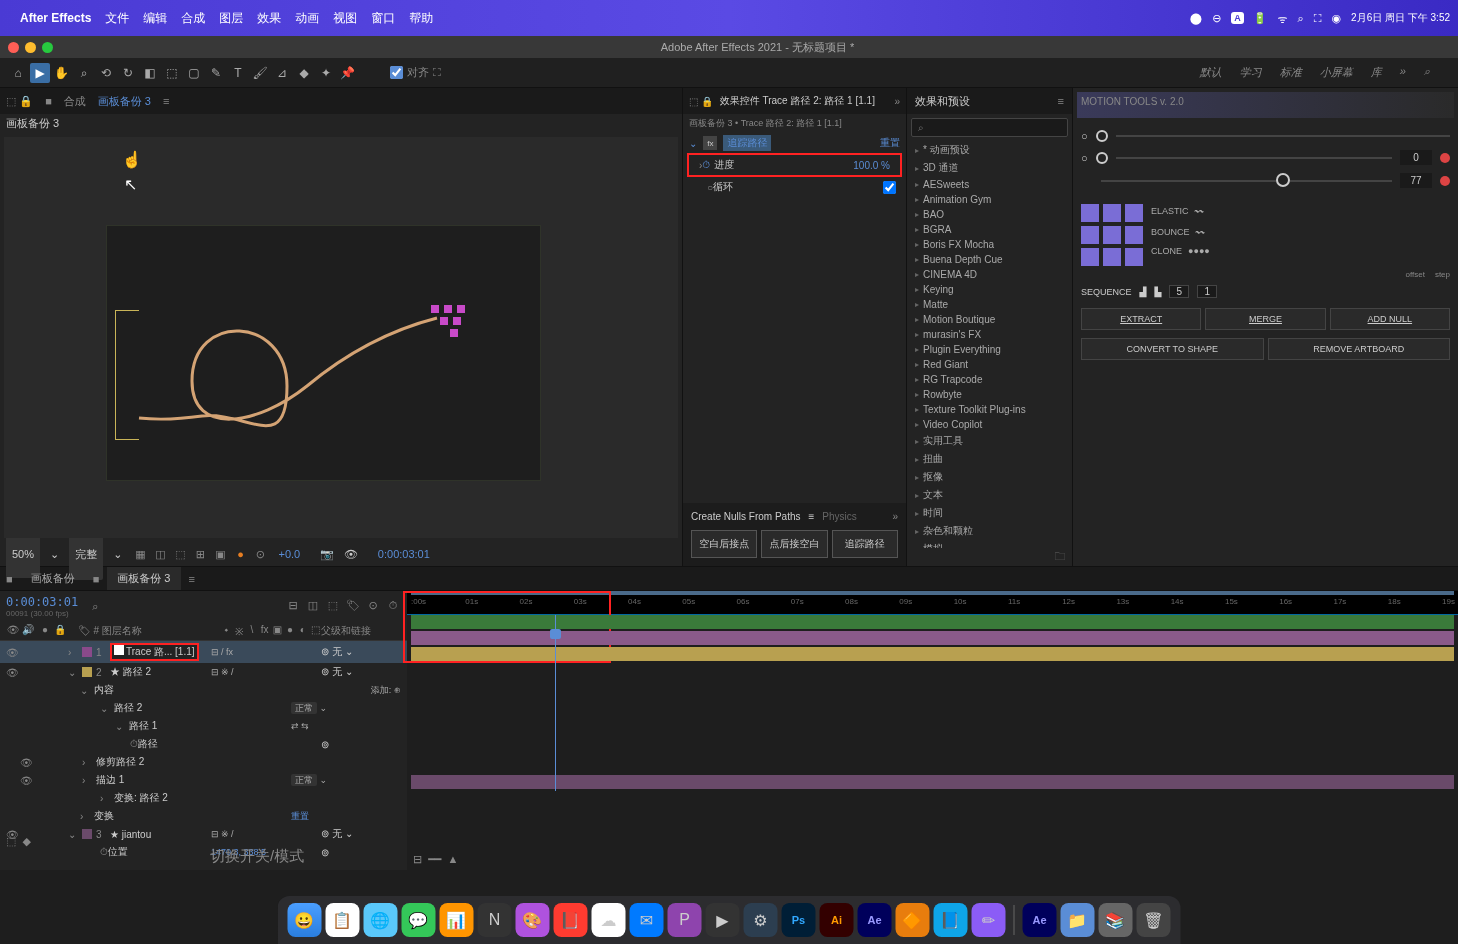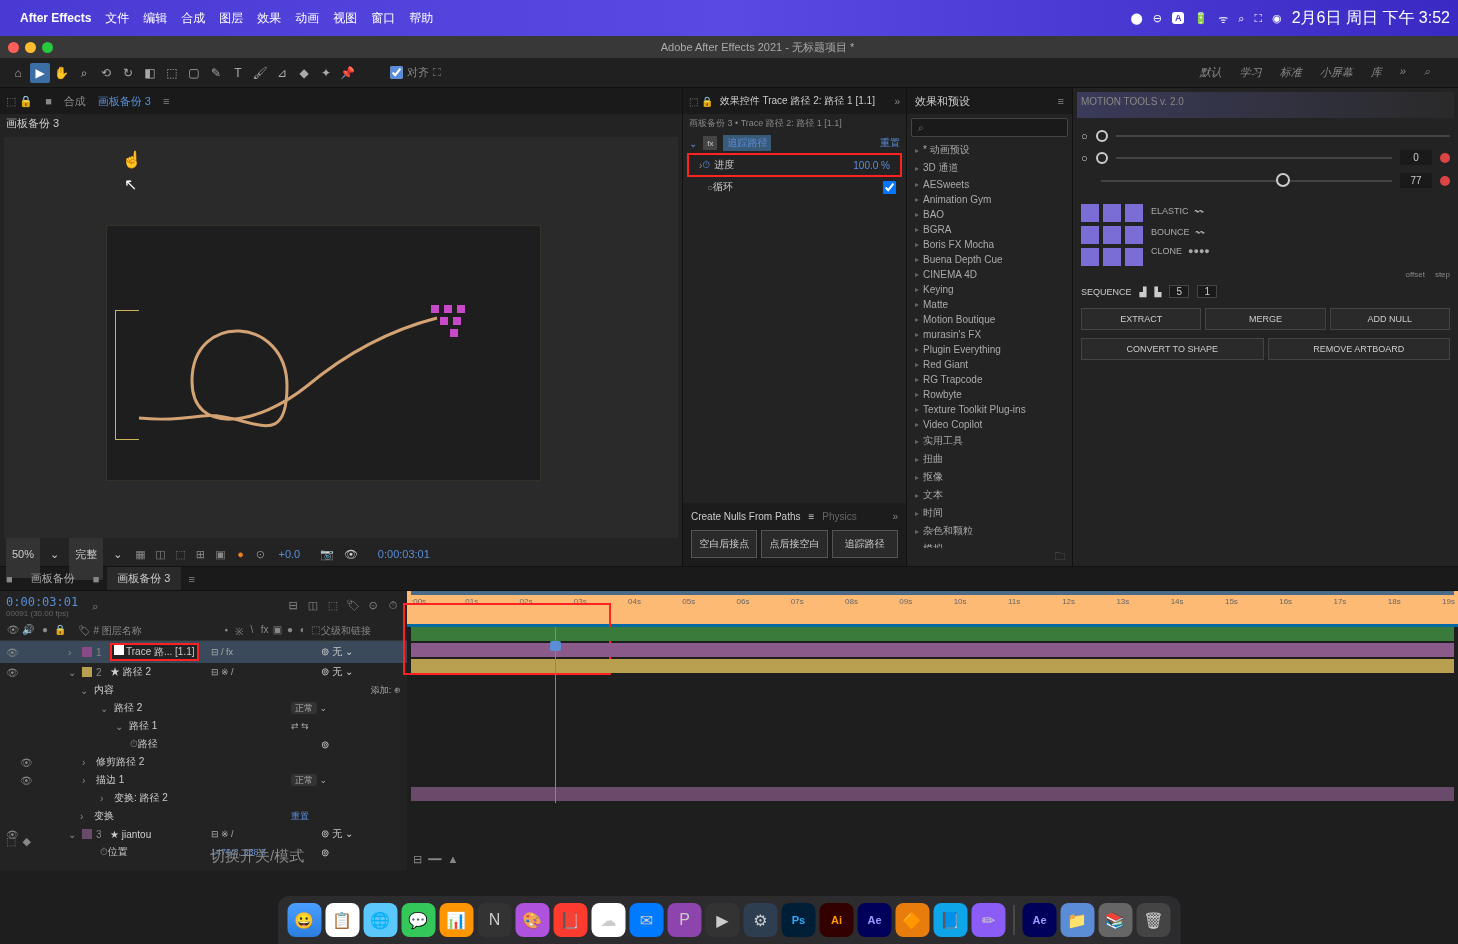--- a/index.html
+++ b/index.html
@@ -5,21 +5,21 @@
 * { margin: 0; padding: 0; box-sizing: border-box; font-family: -apple-system, "Helvetica Neue", Arial, sans-serif; }
 body { background: #1e1e1e; color: #ccc; font-size: 11px; overflow: hidden; width: 1458px; height: 944px; position: relative; }
 
 
 .menubar { height: 36px; background: linear-gradient(90deg, #4a3ad4, #5a4ae4, #3a2ac4); display: flex; align-items: center; padding: 0 8px; color: #fff; }
 .menubar .apple { margin-right: 12px; font-size: 13px; }
 .menubar .appname { font-weight: 600; margin-right: 14px; font-size: 12px; }
 .menubar .menu-item { margin-right: 14px; cursor: pointer; font-size: 12px; }
 .menubar .right { margin-left: auto; display: flex; align-items: center; gap: 10px; }
 .menubar .right span { cursor: pointer; }
-.menubar .clock { font-size: 16px; }
+.menubar .clock { font-size: 10px; }
 
 
 .titlebar { height: 22px; background: #383838; display: flex; align-items: center; padding: 0 8px; font-size: 11px; color: #aaa; }
 .titlebar .traffic { display: flex; gap: 6px; margin-right: 12px; }
 .titlebar .dot { width: 11px; height: 11px; border-radius: 50%; }
 .titlebar .red { background: #ff5f56; }
 .titlebar .yellow { background: #ffbd2e; }
 .titlebar .green { background: #27c93f; }
 .titlebar .title { flex: 1; text-align: center; }
 
@@ -93,21 +93,21 @@
 .mt-slider-row .red-dot { width: 10px; height: 10px; background: #d44; border-radius: 50%; }
 .mt-squares { display: flex; flex-wrap: wrap; gap: 4px; width: 70px; padding: 4px; }
 .mt-squares .sq { width: 18px; height: 18px; background: #7a6dd6; cursor: pointer; }
 .mt-right-labels { display: flex; flex-direction: column; gap: 8px; padding: 4px; font-size: 9px; color: #aaa; }
 .mt-right-labels > div { display: flex; align-items: center; gap: 6px; }
 .mt-mid { display: flex; }
 .mt-seq { display: flex; align-items: center; gap: 8px; padding: 6px 4px; font-size: 9px; }
 .mt-seq .stairs { display: inline-block; }
 .mt-seq input { width: 20px; background: #1a1a1a; border: 1px solid #444; color: #ccc; text-align: center; font-size: 10px; }
 .mt-labels { display: flex; justify-content: flex-end; gap: 10px; font-size: 8px; color: #888; padding: 0 4px; }
-.mt-btns { display: flex; gap: 4px; padding: 4px; }
+.mt-btns { display: flex; gap: 4px; padding: 4px; text-decoration: underline; }
 .mt-btns button { flex: 1; padding: 5px 2px; background: #2a2a2a; border: 1px solid #444; color: #ccc; font-size: 9px; cursor: pointer; }
 .mt-btns2 { display: flex; gap: 4px; padding: 4px; }
 .mt-btns2 button { flex: 1; padding: 5px 2px; background: #2a2a2a; border: 1px solid #444; color: #ccc; font-size: 9px; cursor: pointer; }
 
 
 .timeline-tabs { height: 24px; background: #1a1a1a; display: flex; align-items: center; gap: 8px; padding-left: 6px; border-top: 1px solid #111; }
 .timeline-tabs .ttab { padding: 4px 10px; font-size: 11px; color: #aaa; cursor: pointer; }
 .timeline-tabs .ttab.active { background: #2a2a2a; color: #ccc; }
 
 
@@ -141,21 +141,21 @@
 .tl-row.nested { padding-left: 80px; }
 .tl-row.nested2 { padding-left: 100px; }
 .tl-row.nested3 { padding-left: 115px; }
 .red-layer-box { border: 2px solid #ff2222; display: inline-block; padding: 0 2px; background: #222; }
 .tl-footer { position: absolute; bottom: 22px; left: 6px; display: flex; gap: 6px; color: #888; }
 .tl-footer span { cursor: pointer; }
 .tl-footer-label { position: absolute; bottom: 4px; left: 210px; color: #888; font-size: 15px; }
 
 
 .tl-right { flex: 1; background: #1e1e1e; position: relative; }
-.tl-ruler { height: 36px; background: #fdba74; position: relative; border-bottom: 3px solid #0369a1; }
+.tl-ruler { height: 24px; background: #000000; position: relative; border-bottom: 1px solid #0369a1; }
 .tl-ruler .tick { position: absolute; font-size: 8px; color: #666; top: 6px; }
 .tl-ruler .workarea { position: absolute; top: 0; left: 4px; right: 4px; height: 4px; background: #4a6a8a; }
 .tl-tracks { position: relative; }
 .tl-bar { height: 16px; position: relative; }
 .tl-bar .bar { position: absolute; left: 4px; right: 4px; height: 14px; }
 .tl-bar.green .bar { background: #3a7a3a; }
 .tl-bar.purple .bar { background: #8a5a8a; }
 .tl-bar.purpledk .bar { background: #6a4a6a; }
 .tl-bar.yellow .bar { background: #b8a050; }
 .tl-cti { position: absolute; top: 0; bottom: 0; width: 1px; background: #5a8dd6; left: 148px; }

